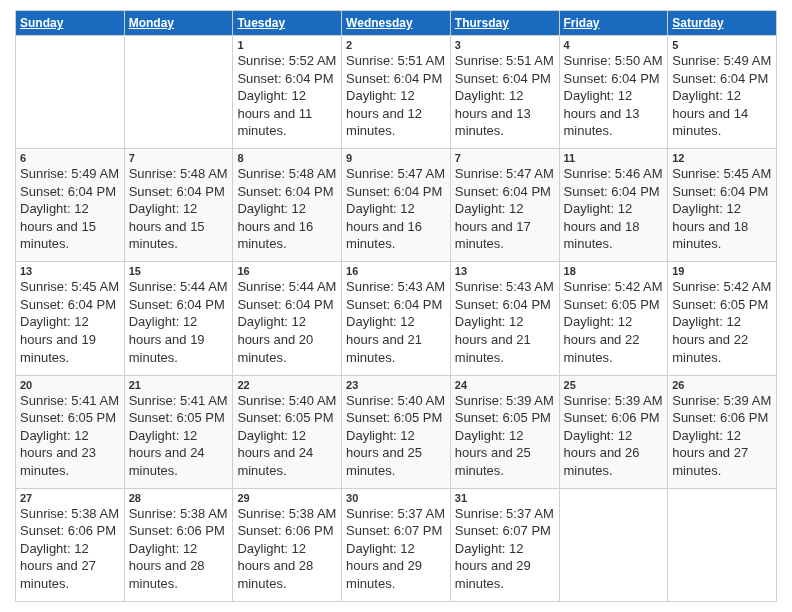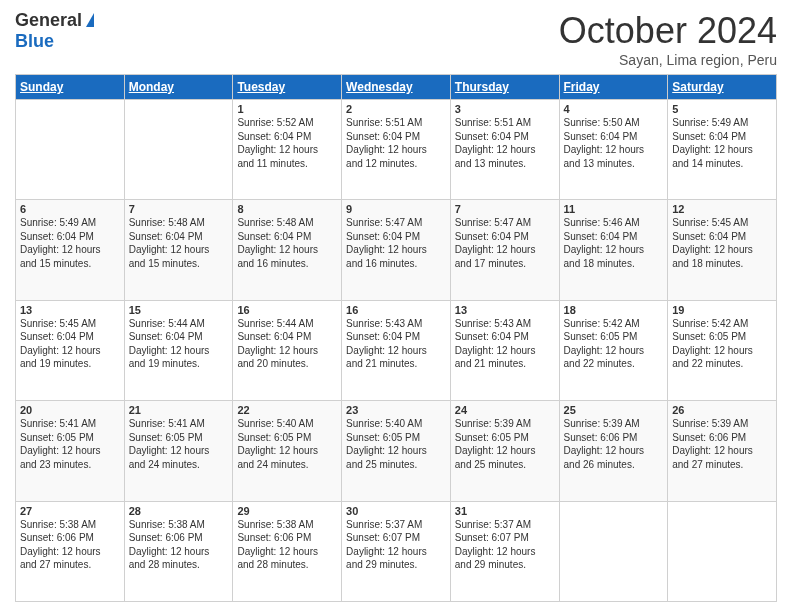--- a/index.html
+++ b/index.html
@@ -86,21 +86,21 @@
       width: calc(100% / 7);
       height: 72px;
     }
     .day-num {
       font-size: 11px;
       font-weight: bold;
       display: block;
       margin-bottom: 1px;
     }
     .day-info {
-      font-size: 10px;
+      font-size: 13px;
       line-height: 1.35;
       color: #333;
       text-align: right;
     }
     .empty-cell {
       background: #fff;
     }
     tr:nth-child(even) td {
       background-color: #f9f9f9;
     }
@@ -109,33 +109,20 @@
     }
     .calendar thead tr th {
       background-color: #1a6bbf;
       text-decoration: underline;
     }
   </style>
 </head>
 <body>
 
 <div class="page">
-  <div class="header">
-    <div class="logo">
-      <div class="logo-text">
-        <span class="logo-general">General</span>
-        <div class="logo-triangle"></div>
-      </div>
-      <span class="logo-blue">Blue</span>
-    </div>
-    <div class="title-section">
-      <div class="month-title">October 2024</div>
-      <div class="subtitle">Sayan, Lima region, Peru</div>
-    </div>
-  </div>
 
   <table class="calendar">
     <thead>
       <tr>
       <th>Sunday</th>
           <th>Monday</th>
           <th>Tuesday</th>
           <th>Wednesday</th>
           <th>Thursday</th>
           <th>Friday</th>

